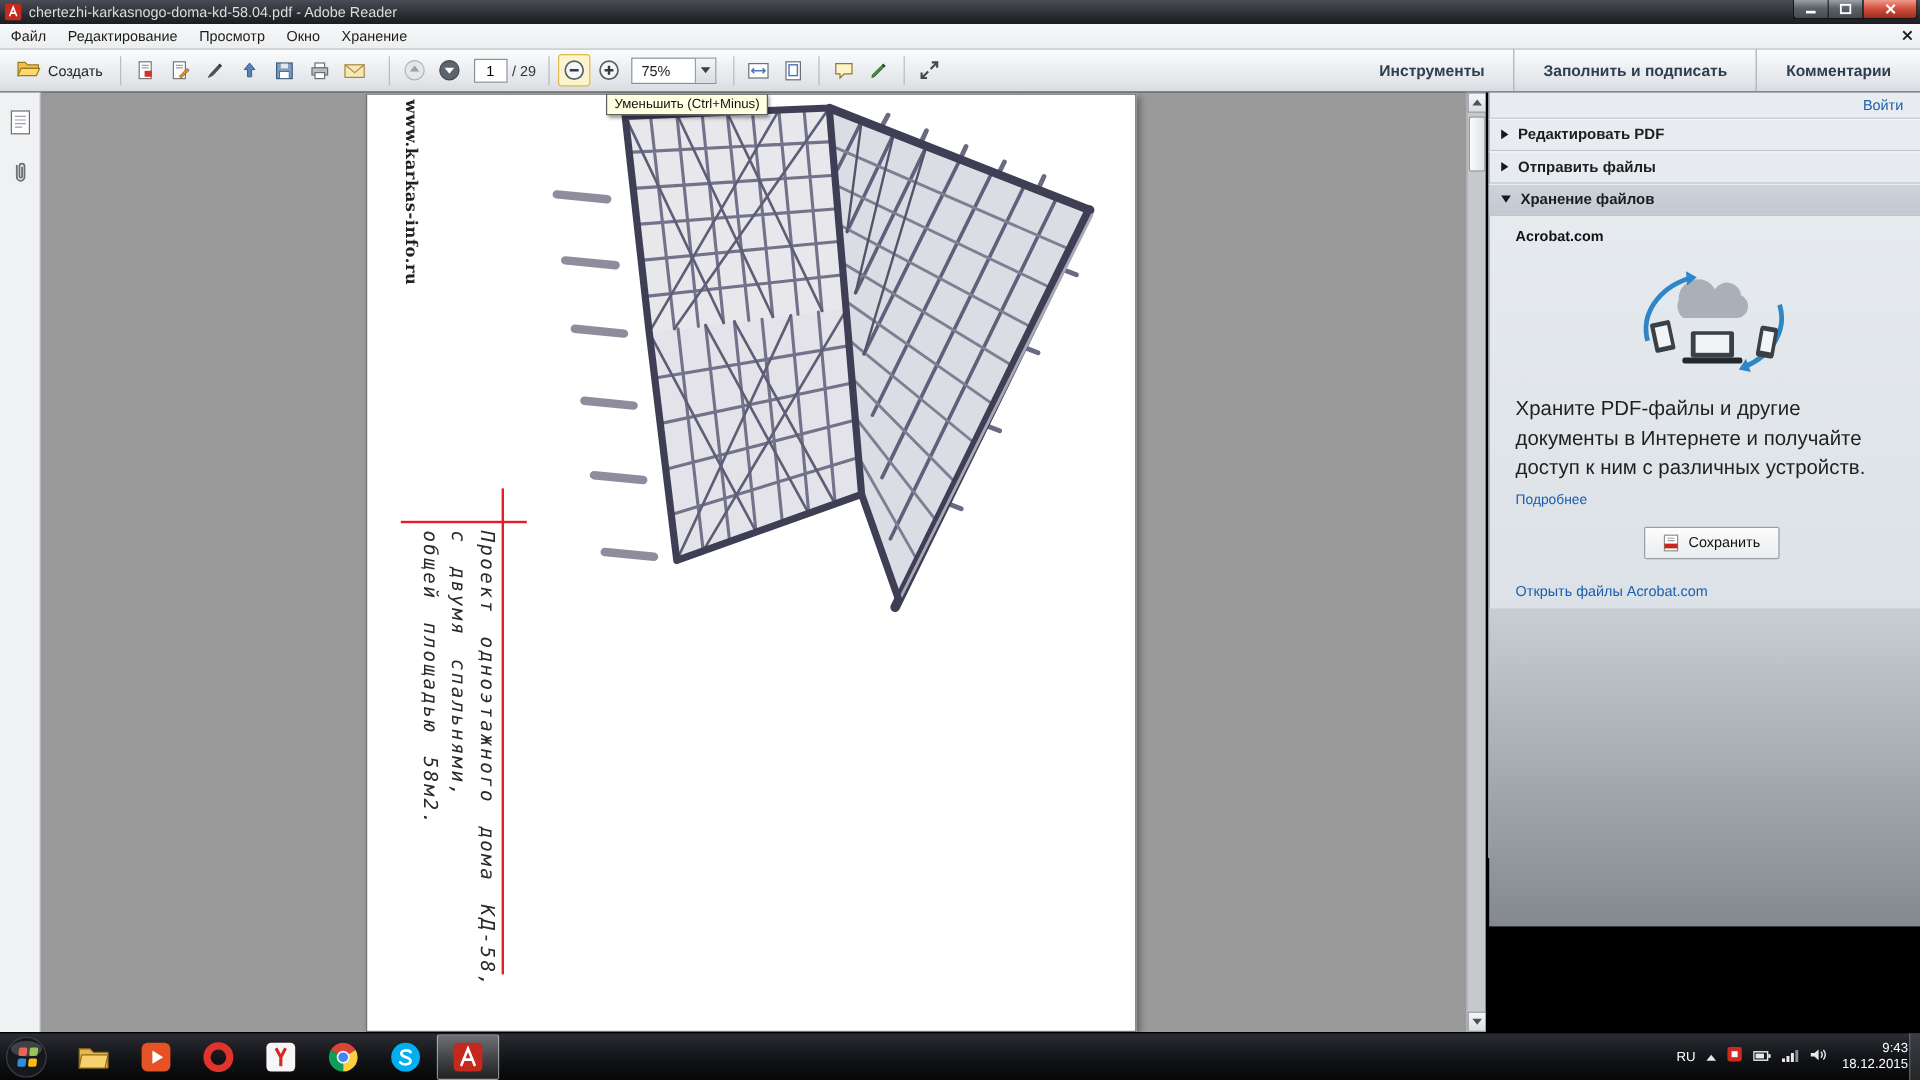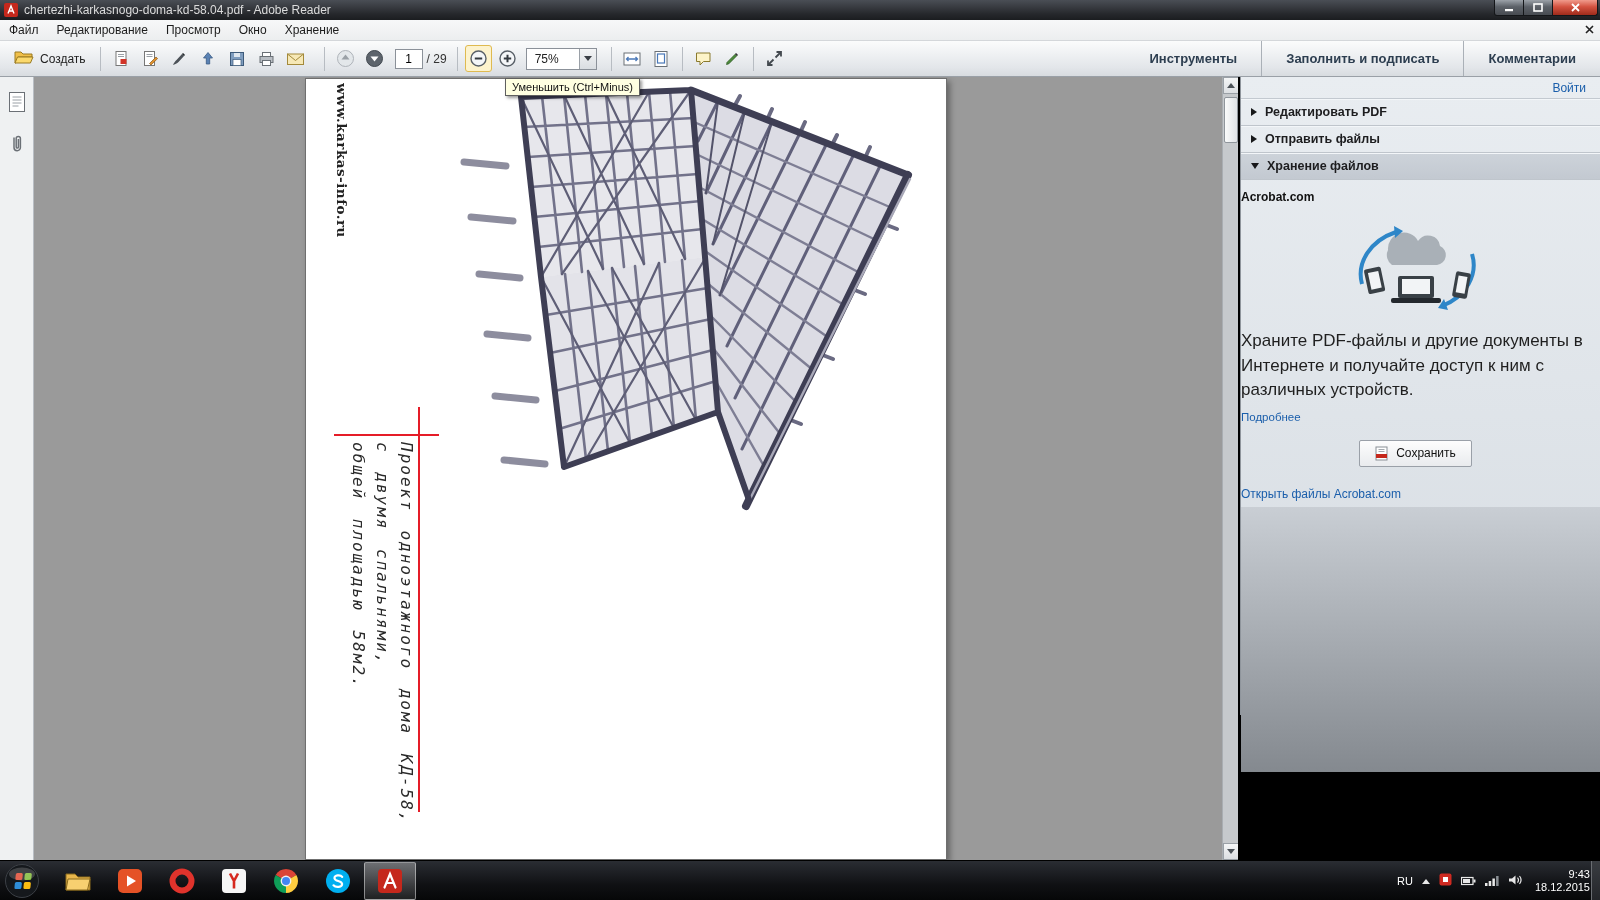--- a/index.html
+++ b/index.html
@@ -93,21 +93,21 @@
     background:linear-gradient(#e9edf1,#d6dce2); border-left:1px solid #8f959c; font-size:12px; }
   .signin-row { height:22px; display:flex; justify-content:flex-end; align-items:center;
     padding-right:14px; border-bottom:1px solid #c3c9d0; }
   .signin-row a { color:#1a5eab; font-size:12px; text-decoration:none; }
   .panel-row { height:27px; display:flex; align-items:center; gap:8px; padding-left:10px;
     border-bottom:1px solid #bfc5cc; box-shadow:inset 0 1px 0 #f3f6f9;
     font-weight:bold; font-size:12.5px; color:#1d1d1f; }
   .panel-row.expanded { background:linear-gradient(#cdd3da,#c3c9d1); }
   .tri-r { width:0; height:0; border-top:4px solid transparent; border-bottom:4px solid transparent; border-left:6px solid #17181a; }
   .tri-d { width:0; height:0; border-left:4px solid transparent; border-right:4px solid transparent; border-top:6px solid #17181a; }
-  .panel-body { padding:10px 10px 0 0; }
+  .panel-body { padding:10px 10px 0 22px; }
   .acro-head { font-weight:bold; font-size:12px; color:#111; }
   .cloudwrap { width:160px; margin:6px auto 2px auto; }
   .panel-text { font-size:17px; line-height:1.45; color:#1f1f1f; margin-top:6px; }
   .panel-link { display:inline-block; margin-top:8px; color:#1a5eab; text-decoration:none; font-size:11.5px; }
   .save-btn { display:flex; align-items:flex-start; gap:7px; margin:16px auto 0 auto; padding:5px 15px;
     background:linear-gradient(#fdfdfd,#e9ebee); border:1px solid #9aa0a8; border-radius:2px;
     font-size:12px; color:#111; width:max-content; }
   .open-acro { display:inline-block; margin-top:20px; color:#1a5eab; text-decoration:none; font-size:12px; }
   .panel-gray { position:absolute; left:0; right:0; top:430px; height:265px;
     background:linear-gradient(#c9ced4,#84898f); }

